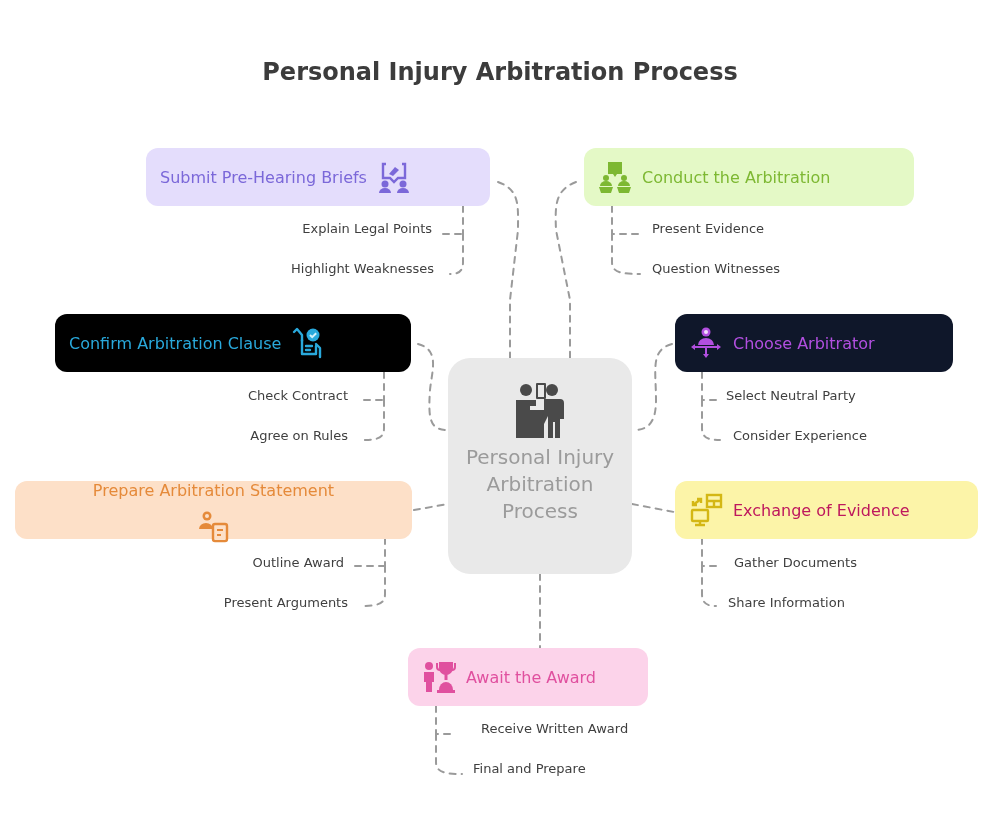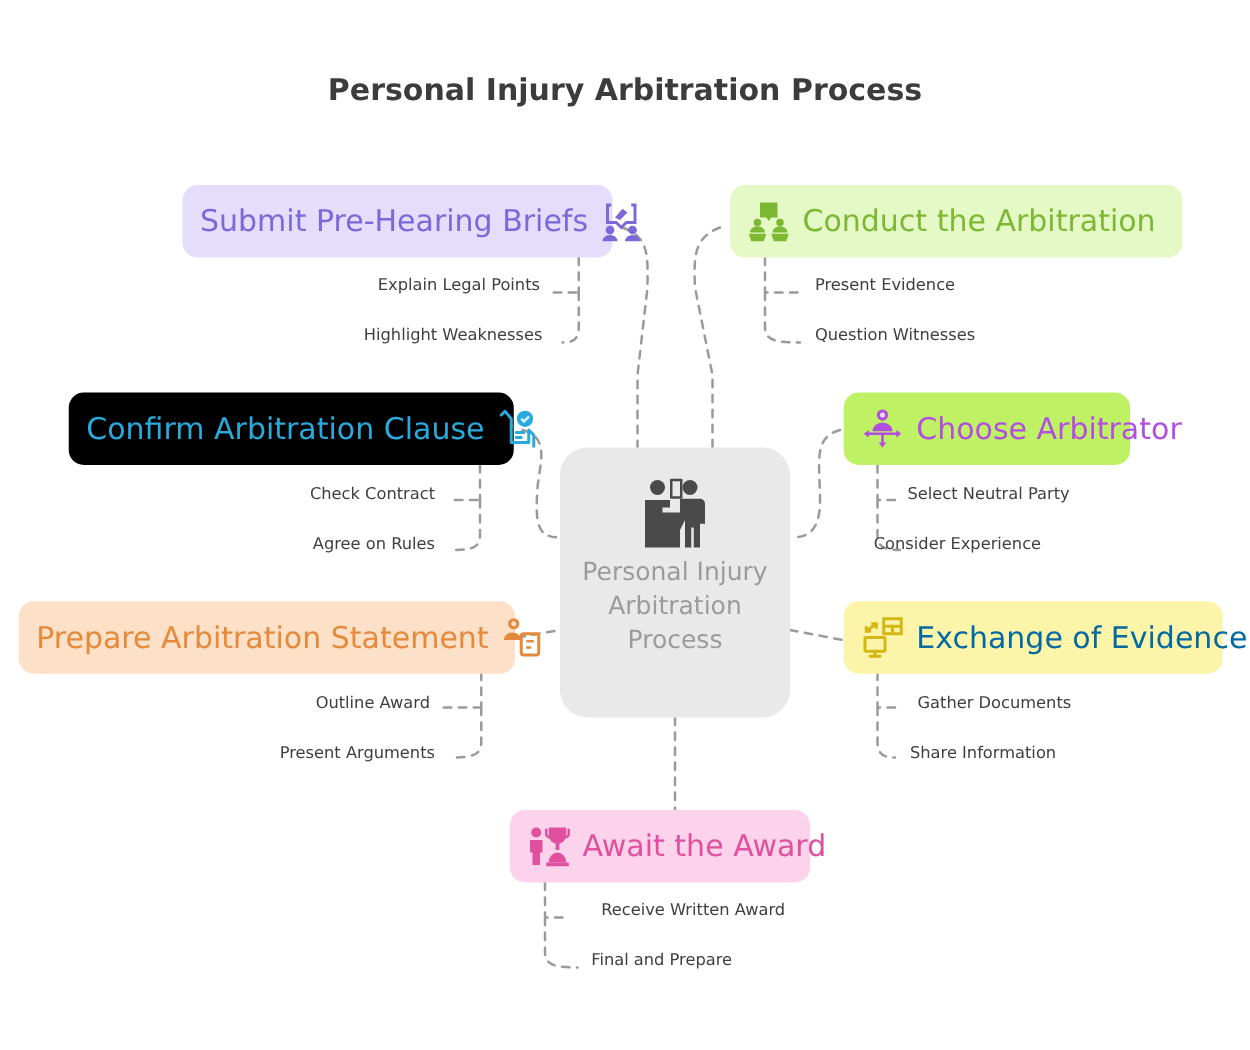--- a/index.html
+++ b/index.html
@@ -20,21 +20,21 @@
   }
   .center .icon { position: absolute; left: 62px; top: 22px; width: 60px; height: 60px; }
   .center .label {
     position: absolute; left: 0; width: 184px; top: 86px;
     font-size: 20px; line-height: 27px; color: #9b9b9b;
   }
 
   .node {
     position: absolute; height: 58px; border-radius: 12px;
     display: flex; align-items: center; box-sizing: border-box; padding: 0 14px; gap: 10px;
-    font-size: 24px; white-space: nowrap;
+    font-size: 16px; white-space: nowrap;
   }
   .node .ico { width: 34px; height: 34px; flex: 0 0 34px; }
   .leaf {
     position: absolute; font-size: 13px; color: #3f3f3f; white-space: nowrap;
   }
   .leaf.right { text-align: right; }
 </style>
 </head>
 <body>
 
@@ -84,21 +84,21 @@
       <circle cx="8" cy="24" r="3.5"></circle>
         <path d="M2 33 a6 5 0 0 1 12 0 z"></path>
       <circle cx="26" cy="24" r="3.5"></circle>
         <path d="M20 33 a6 5 0 0 1 12 0 z"></path>
     </g>
   </svg>
 </div>
 <div class="leaf right" style="right:568px; top:221px;">Explain Legal Points</div>
 <div class="leaf right" style="right:566px; top:261px;">Highlight Weaknesses</div>
 
-<div class="node" style="left:584px; top:148px; width:362px; background:#e4f9c6; color:#7db832;">
+<div class="node" style="left:584px; top:148px; width:330px; background:#e4f9c6; color:#7db832;">
   <svg class="ico" viewBox="0 0 34 34">
     <g fill="#7db832">
       <path d="M10 2 h14 v12 h-5 l-2 3 l-2 -3 h-5 z"></path>
       <circle cx="8" cy="18" r="3"></circle>
         <path d="M2 26 a6 5 0 0 1 12 0 z"></path>
       <circle cx="26" cy="18" r="3"></circle>
         <path d="M20 26 a6 5 0 0 1 12 0 z"></path>
       <path d="M1 27 h14 l-2 6 h-10 z"></path>
       <path d="M19 27 h14 l-2 6 h-10 z"></path>
     </g>
@@ -117,51 +117,51 @@
       <path d="M15 20 h6 M15 24 h4"></path>
       <path d="M25 18 l4 4 v9"></path>
     </g>
     <circle cx="22" cy="9" r="6.5" fill="#29a9dc"></circle>
     <path d="M19 9 l2.2 2.2 l4 -4" fill="none" stroke="#d3f2fc" stroke-width="2"></path>
   </svg>
 </div>
 <div class="leaf right" style="right:652px; top:388px;margin-left:44px;">Check Contract</div>
 <div class="leaf right" style="right:652px; top:428px;">Agree on Rules</div>
 
-<div class="node" style="left:675px; top:314px; width:229px; background:#bef264; color:#b24fe0;">
+<div class="node" style="left:675px; top:314px; width:278px; background:#0f172a; color:#b24fe0;">
   <svg class="ico" viewBox="0 0 34 34">
     <g fill="#b24fe0">
       <circle cx="17" cy="6" r="4.5"></circle>
       <circle cx="17" cy="6" r="2" fill="#f3dffc"></circle>
       <path d="M9 19 a8 7 0 0 1 16 0 z"></path>
       <path d="M2 21 l4 -3 v2 h22 v-2 l4 3 l-4 3 v-2 h-22 v2 z"></path>
       <path d="M16 21 h2 v7 h2 l-3 4 l-3 -4 h2 z"></path>
     </g>
   </svg>
   <span>Choose Arbitrator</span>
 </div>
 <div class="leaf" style="left:726px; top:388px;">Select Neutral Party</div>
-<div class="leaf" style="left:699px; top:428px;text-align:center;">Consider Experience</div>
+<div class="leaf" style="left:733px; top:428px;text-align:center;">Consider Experience</div>
 
-<div class="node" style="left:15px; top:481px; width:397px; background:#fde0c8; color:#e58a3a;">
+<div class="node" style="left:15px; top:481px; width:397px; background:#fde0c8; color:#e58a3a;flex-direction:column;">
   <span>Prepare Arbitration Statement</span>
   <svg class="ico" viewBox="0 0 34 34">
     <g fill="#e58a3a">
       <circle cx="10" cy="6" r="4.5"></circle>
       <circle cx="10" cy="6" r="2" fill="#fde0c8"></circle>
       <path d="M2 19 a7 6 0 0 1 14 0 z"></path>
     </g>
     <rect x="16" y="14" width="14" height="17" rx="2" fill="none" stroke="#e58a3a" stroke-width="2.4"></rect>
     <path d="M20 20 h6 M20 25 h4" stroke="#e58a3a" stroke-width="2"></path>
   </svg>
 </div>
 <div class="leaf right" style="right:656px; top:555px;">Outline Award</div>
 <div class="leaf right" style="right:652px; top:595px;">Present Arguments</div>
 
-<div class="node" style="left:675px; top:481px; width:303px; background:#fcf4a8; color:#0369a1;">
+<div class="node" style="left:675px; top:481px; width:303px; background:#fcf4a8; color:#be185d;">
   <svg class="ico" viewBox="0 0 34 34">
     <g fill="none" stroke="#d4b714" stroke-width="2.4">
       <path d="M4 12 l8 -6"></path>
       <path d="M4 8 v4 h4"></path>
       <path d="M12 10 v-4 h-4"></path>
       <rect x="18" y="2" width="14" height="12"></rect>
       <path d="M18 8 h14 M25 8 v6"></path>
       <rect x="3" y="17" width="16" height="11" rx="1"></rect>
       <path d="M11 28 v4 M6 32 h10"></path>
     </g>

